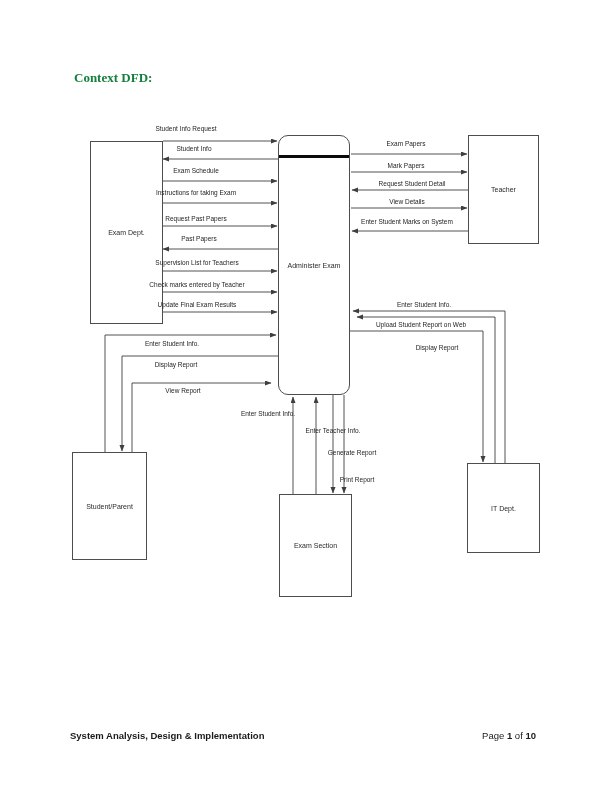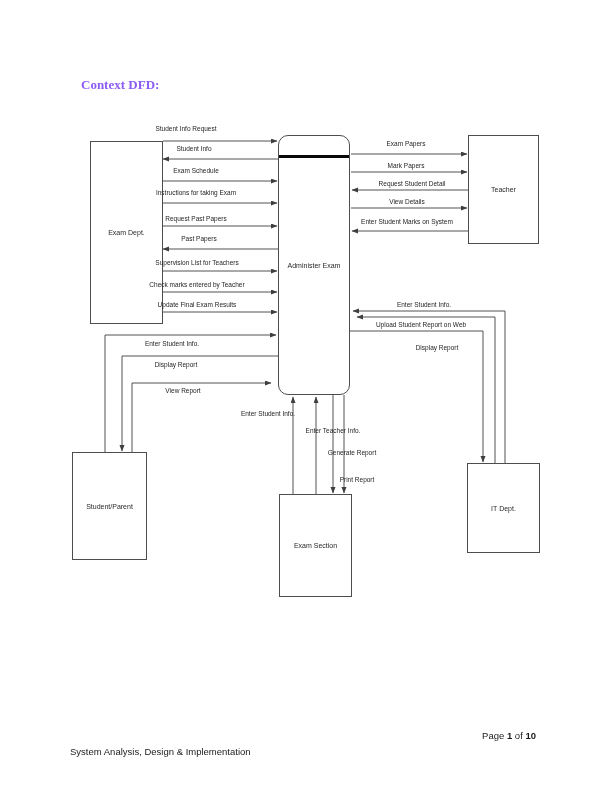--- a/index.html
+++ b/index.html
@@ -10,22 +10,22 @@
     overflow:hidden;
     font-family:"Liberation Sans", sans-serif;
     color:#1a1a1a;
   }
   .doc-title{
     position:absolute;
     left:70px;top:66px;
     font-family:"Liberation Serif", serif;
     font-weight:bold;
     font-size:13px;
-    color:#8b5cf6;
-    margin:11px;
+    color:#15803d;
+    margin:4px;
   }
   #flow-svg{position:absolute;left:0;top:0;}
   #diagram-layer,#labels-layer{position:absolute;left:0;top:0;width:612px;height:792px;pointer-events:none;}
   .entity{
     position:absolute;
     border:1px solid #4d4d4d;
     background:#ffffff;
     display:flex;align-items:center;justify-content:center;
     font-size:7px;color:#2a2a2a;
     box-sizing:border-box;
@@ -59,21 +59,21 @@
     transform:translate(-50%,-50%);
     font-size:6.5px;
     white-space:nowrap;
     color:#242424;
   }
   .footer{
     position:absolute;
     left:0;right:0;top:730px;
     font-size:9.5px;color:#1a1a1a;
   }
-  .footer-left{position:absolute;left:70px;top:16px;}
+  .footer-left{position:absolute;left:70px;top:0;font-weight:bold;}
   .footer-right{position:absolute;right:76px;top:0;}
   .footer-right b{font-weight:bold;}
 </style>
 </head>
 <body>
 
 <div class="page">
 
   <h1 class="doc-title">Context DFD:</h1>
 

